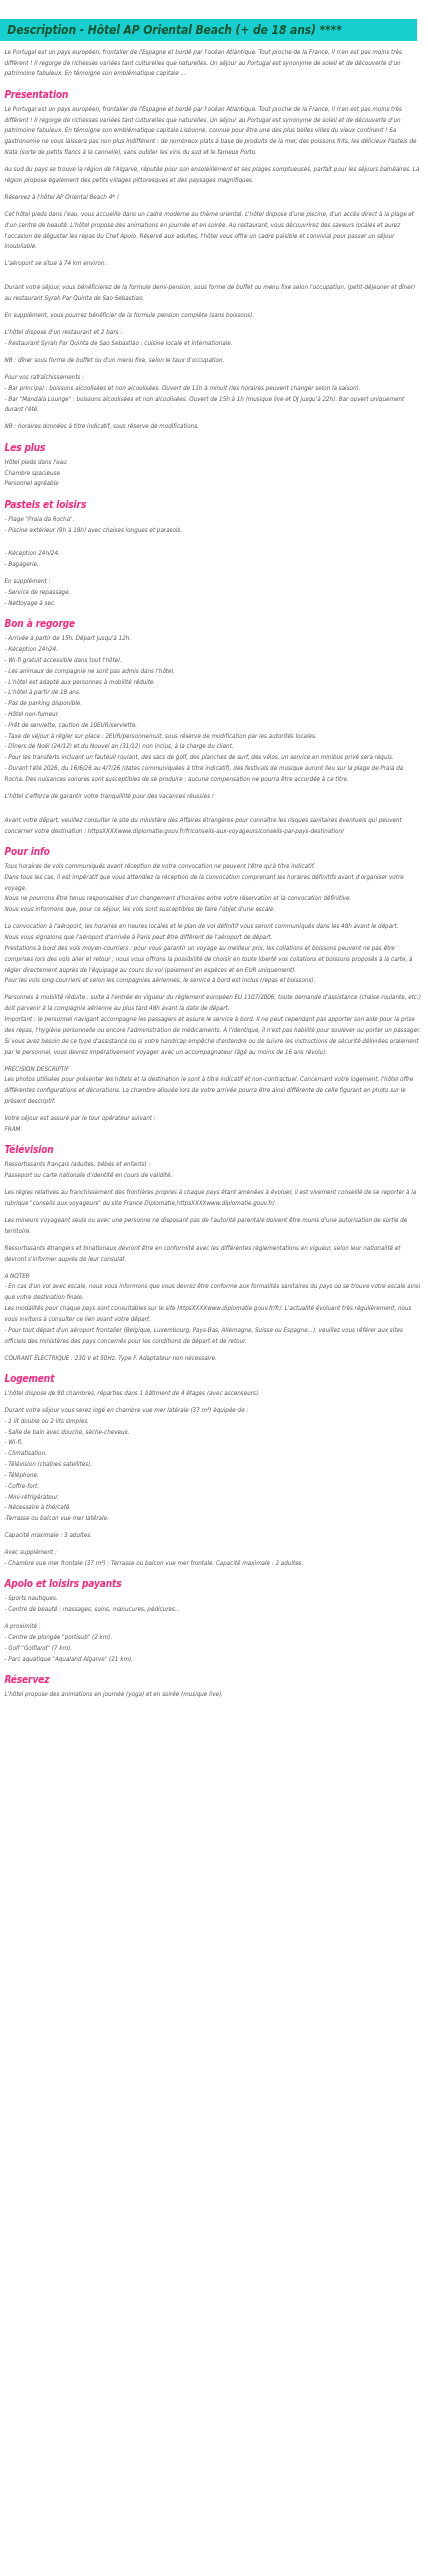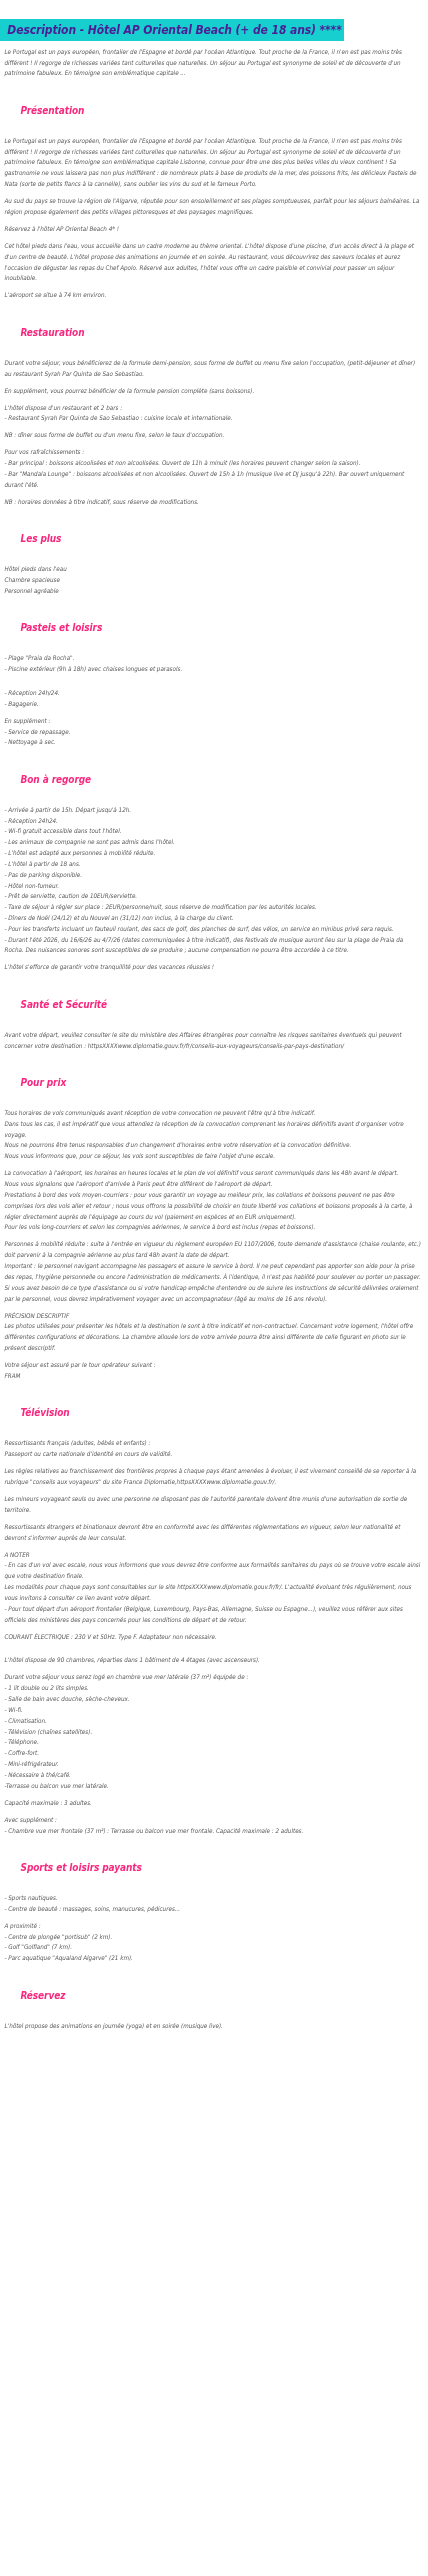--- a/index.html
+++ b/index.html
@@ -15,44 +15,44 @@
   .page {
     width: 428px;
     box-sizing: border-box;
     padding: 0 0 10.2px 0;
     position: relative;
   }
   .spacer-top { height: 19px; }
 
   .title-band {
     background: #17cfcf;
-    color: #4c1d95;
+    color: #14532d;
     font-family: "DejaVu Sans Condensed", "Liberation Sans Narrow", "Liberation Sans", sans-serif;
     font-style: italic;
     font-weight: bold;
     font-size: 12px;
     letter-spacing: -0.1px;
     line-height: 1.0;
     padding: 4.5px 0 5.1px 7.3px;
     box-sizing: border-box;
-    width: 344px;
+    width: 417px;
   }
 
   .content {
     padding: 0 4.5px 0 4.5px;
     box-sizing: border-box;
   }
 
   h2.section {
     color: #f9287f;
     font-family: "DejaVu Sans Condensed", "Liberation Sans Narrow", "Liberation Sans", sans-serif;
     font-style: italic;
     font-weight: bold;
     font-size: 10px;
-    margin: 16px;
+    margin: 0;
     padding: 0;
     line-height: 1.15;
     letter-spacing: -0.1px;
   }
 
   p.body, div.body {
     font-family: "DejaVu Sans Condensed", "Liberation Sans Narrow", "Liberation Sans", sans-serif;
     font-style: italic;
     font-size: 6.3px;
     line-height: 1.72;
@@ -91,21 +91,20 @@
     <div class="gap-s"></div>
     <p class="body">Au sud du pays se trouve la région de l'Algarve, réputée pour son ensoleillement et ses plages somptueuses, parfait pour les séjours balnéaires. La région propose également des petits villages pittoresques et des paysages magnifiques.</p>
     <div class="gap-s"></div>
     <p class="body">Réservez à l'hôtel AP Oriental Beach 4* !</p>
     <div class="gap-s"></div>
     <p class="body">Cet hôtel pieds dans l'eau, vous accueille dans un cadre moderne au thème oriental. L'hôtel dispose d'une piscine, d'un accès direct à la plage et d'un centre de beauté. L'hôtel propose des animations en journée et en soirée. Au restaurant, vous découvrirez des saveurs locales et aurez l'occasion de déguster les repas du Chef Apolo. Réservé aux adultes, l'hôtel vous offre un cadre paisible et convivial pour passer un séjour inoubliable.</p>
     <div class="gap-s"></div>
     <p class="body">L'aéroport se situe à 74 km environ.</p>
 
     <div class="gap-m"></div>
-    <h2 class="section">Restauration</h2>
     <div class="gap-xs"></div>
     <p class="body">Durant votre séjour, vous bénéficierez de la formule demi-pension, sous forme de buffet ou menu fixe selon l'occupation, (petit-déjeuner et dîner) au restaurant Syrah Par Quinta de Sao Sebastiao.</p>
     <div class="gap-s"></div>
     <p class="body">En supplément, vous pourrez bénéficier de la formule pension complète (sans boissons).</p>
     <div class="gap-s"></div>
     <div class="block tight">
       <p class="body">L'hôtel dispose d'un restaurant et 2 bars :</p>
       <p class="body">- Restaurant Syrah Par Quinta de Sao Sebastiao : cuisine locale et internationale.</p>
     </div>
     <div class="gap-s"></div>
@@ -164,26 +163,25 @@
       <p class="body">- Prêt de serviette, caution de 10EUR/serviette.</p>
       <p class="body">- Taxe de séjour à régler sur place : 2EUR/personne/nuit, sous réserve de modification par les autorités locales.</p>
       <p class="body">- Dîners de Noël (24/12) et du Nouvel an (31/12) non inclus, à la charge du client.</p>
       <p class="body">- Pour les transferts incluant un fauteuil roulant, des sacs de golf, des planches de surf, des vélos, un service en minibus privé sera requis.</p>
       <p class="body">- Durant l'été 2026, du 16/6/26 au 4/7/26 (dates communiquées à titre indicatif), des festivals de musique auront lieu sur la plage de Praia da Rocha. Des nuisances sonores sont susceptibles de se produire ; aucune compensation ne pourra être accordée à ce titre.</p>
     </div>
     <div class="gap-s"></div>
     <p class="body">L'hôtel s'efforce de garantir votre tranquillité pour des vacances réussies !</p>
 
     <div class="gap-m"></div>
-    <h2 class="section">Santé et Sécurité</h2>
     <div class="gap-xs"></div>
     <p class="body">Avant votre départ, veuillez consulter le site du ministère des Affaires étrangères pour connaître les risques sanitaires éventuels qui peuvent concerner votre destination : httpsXXXXwww.diplomatie.gouv.fr/fr/conseils-aux-voyageurs/conseils-par-pays-destination/</p>
 
     <div class="gap-m"></div>
-    <h2 class="section">Pour prix</h2>
+    <h2 class="section">Pour info</h2>
     <div class="gap-xs"></div>
     <div class="block tight">
       <p class="body">Tous horaires de vols communiqués avant réception de votre convocation ne peuvent l'être qu'à titre indicatif.</p>
       <p class="body">Dans tous les cas, il est impératif que vous attendiez la réception de la convocation comprenant les horaires définitifs avant d'organiser votre voyage.</p>
       <p class="body">Nous ne pourrons être tenus responsables d'un changement d'horaires entre votre réservation et la convocation définitive.</p>
       <p class="body">Nous vous informons que, pour ce séjour, les vols sont susceptibles de faire l'objet d'une escale.</p>
     </div>
     <div class="gap-s"></div>
     <div class="block tight">
       <p class="body">La convocation à l'aéroport, les horaires en heures locales et le plan de vol définitif vous seront communiqués dans les 48h avant le départ.</p>
@@ -224,20 +222,21 @@
     <div class="block tight">
       <p class="body">A NOTER</p>
       <p class="body">- En cas d'un vol avec escale, nous vous informons que vous devrez être conforme aux formalités sanitaires du pays où se trouve votre escale ainsi que votre destination finale.</p>
       <p class="body">Les modalités pour chaque pays sont consultables sur le site httpsXXXXwww.diplomatie.gouv.fr/fr/. L'actualité évoluant très régulièrement, nous vous invitons à consulter ce lien avant votre départ.</p>
       <p class="body">- Pour tout départ d'un aéroport frontalier (Belgique, Luxembourg, Pays-Bas, Allemagne, Suisse ou Espagne...), veuillez vous référer aux sites officiels des ministères des pays concernés pour les conditions de départ et de retour.</p>
     </div>
     <div class="gap-s"></div>
     <p class="body">COURANT ÉLECTRIQUE : 230 V et 50Hz. Type F. Adaptateur non nécessaire.</p>
 
     <div class="gap-m"></div>
+    <h2 class="section">Logement</h2>
     <div class="gap-xs"></div>
     <p class="body">L'hôtel dispose de 90 chambres, réparties dans 1 bâtiment de 4 étages (avec ascenseurs).</p>
     <div class="gap-s"></div>
     <div class="block tight">
       <p class="body">Durant votre séjour vous serez logé en chambre vue mer latérale (37 m²) équipée de :</p>
       <p class="body">- 1 lit double ou 2 lits simples.</p>
       <p class="body">- Salle de bain avec douche, sèche-cheveux.</p>
       <p class="body">- Wi-fi.</p>
       <p class="body">- Climatisation.</p>
       <p class="body">- Télévision (chaînes satellites).</p>
@@ -249,21 +248,21 @@
     </div>
     <div class="gap-s"></div>
     <p class="body">Capacité maximale : 3 adultes.</p>
     <div class="gap-s"></div>
     <div class="block tight">
       <p class="body">Avec supplément :</p>
       <p class="body">- Chambre vue mer frontale (37 m²) : Terrasse ou balcon vue mer frontale. Capacité maximale : 2 adultes.</p>
     </div>
 
     <div class="gap-m"></div>
-    <h2 class="section">Sports et loisirs payants</h2>
+    <h2 class="section">Apolo et loisirs payants</h2>
     <div class="gap-xs"></div>
     <div class="block tight">
       <p class="body">- Sports nautiques.</p>
       <p class="body">- Centre de beauté : massages, soins, manucures, pédicures...</p>
     </div>
     <div class="gap-s"></div>
     <div class="block tight">
       <p class="body">A proximité :</p>
       <p class="body">- Centre de plongée "portisub" (2 km).</p>
       <p class="body">- Golf "Golfland" (7 km).</p>

